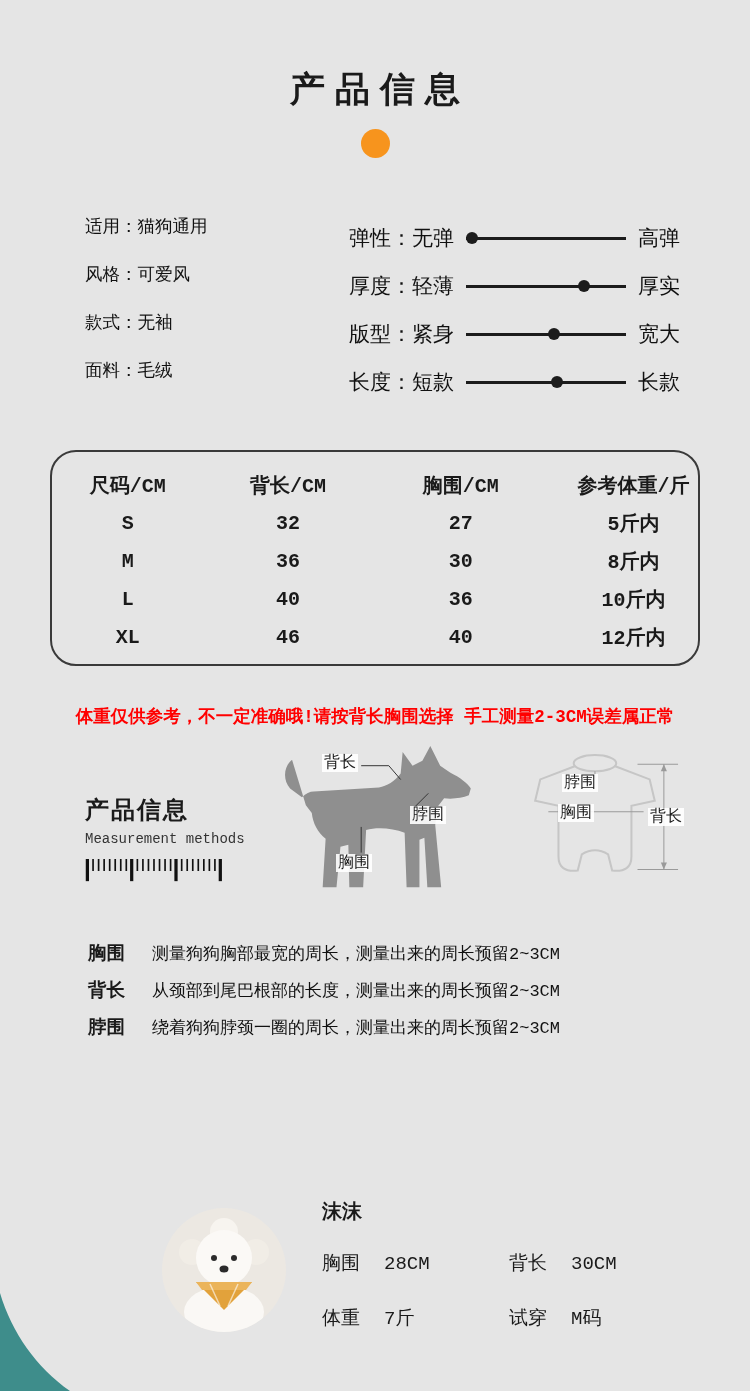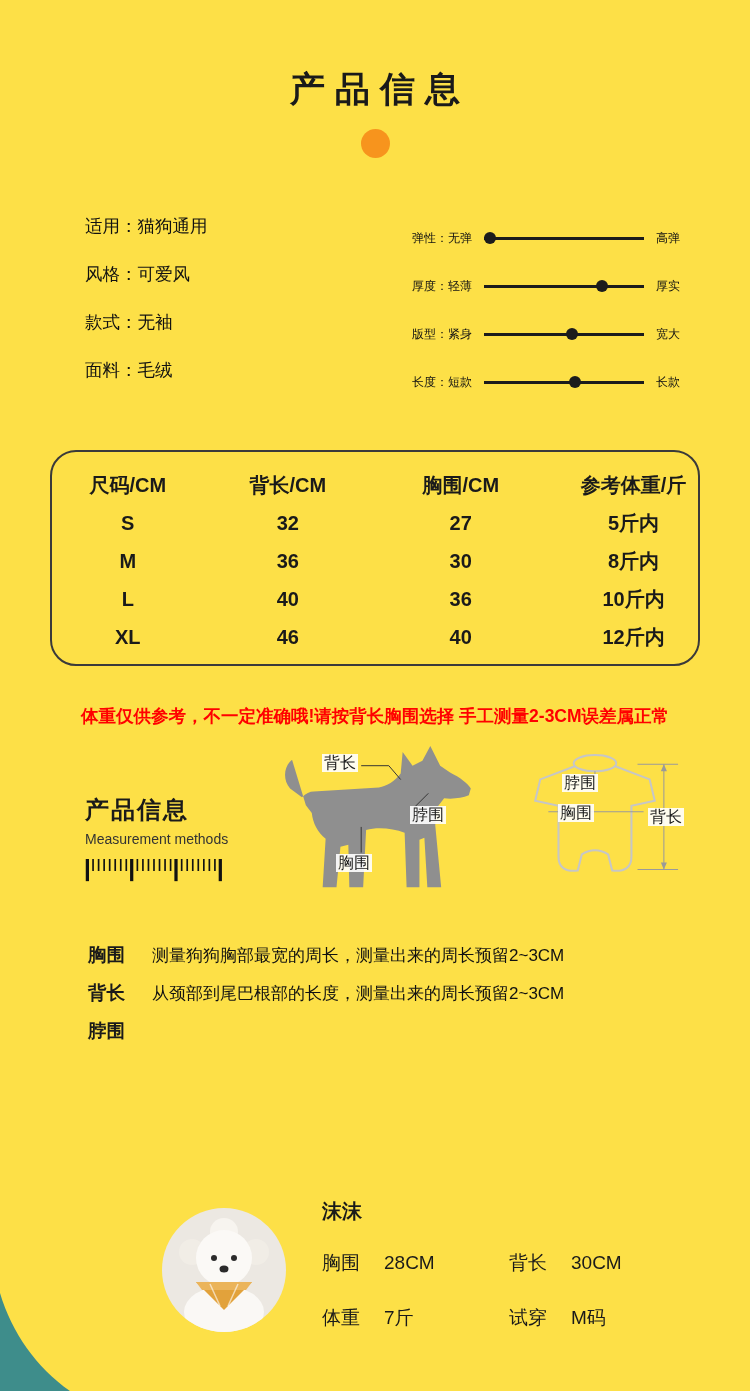--- a/index.html
+++ b/index.html
@@ -1,29 +1,29 @@
 <!DOCTYPE html>
 <html><head>
 <meta charset="utf-8">
 <style>
   html,body { margin:0; padding:0; background:#ffffff; }
   .page {
     position:relative; width:750px; height:1391px; margin:0 auto;
-    background:#fde047; overflow:hidden; color:#1a1a1a;
-    font-family:Liberation Sans, sans-serif;
+    background:#e5e5e5; overflow:hidden; color:#1a1a1a;
+    font-family:Liberation Mono, monospace;
   }
   
   .title { margin:0; padding-top:66px; text-align:center;
     font-size:35px; font-weight:700; letter-spacing:10px; text-indent:10px; }
   .dot { width:29px; height:29px; border-radius:50%; background:#F7941D; margin:16px auto 0; }
 
   
   .specs { display:flex; justify-content:space-between; margin-top:56px; padding:0 70px 0 85px; }
   .attr-row { height:48px; display:flex; align-items:flex-start; font-size:17.5px; color:#111; }
-  .slider-row { height:48px; display:flex; align-items:center; font-size:12px; color:#111; }
+  .slider-row { height:48px; display:flex; align-items:center; font-size:21px; color:#111; }
   .track { position:relative; width:160px; height:3px; background:#1c1c1c; margin:0 12px; flex:none; }
   .knob { position:absolute; top:-4.5px; width:12px; height:12px; border-radius:50%;
     background:#1c1c1c; transform:translateX(-50%); }
 
   
   .size-table { width:650px; margin:44px auto 0; border:2px solid #3a3a3a; border-radius:26px;
     padding:14px 6px 8px; box-sizing:border-box; }
   .t-row { display:grid; grid-template-columns:22% 26% 26% 26%; height:38px; align-items:center;
     text-align:center; font-size:20px; font-weight:600;gap:8px; }
   .t-head { font-weight:700; }
@@ -229,20 +229,21 @@
     <div class="exp-row">
       <span class="exp-term">胸围</span>
       <span class="exp-desc">测量狗狗胸部最宽的周长，测量出来的周长预留2~3CM</span>
     </div>
     <div class="exp-row">
       <span class="exp-term">背长</span>
       <span class="exp-desc">从颈部到尾巴根部的长度，测量出来的周长预留2~3CM</span>
     </div>
     <div class="exp-row">
       <span class="exp-term">脖围</span>
+      <span class="exp-desc">绕着狗狗脖颈一圈的周长，测量出来的周长预留2~3CM</span>
     </div>
   </div>
 
   <div class="model">
     <div class="model-photo">
       <svg viewBox="0 0 124 124" width="124" height="124">
         <rect width="124" height="124" fill="#ECE8E2"></rect>
         <ellipse cx="62" cy="104" rx="40" ry="26" fill="#FAF8F5"></ellipse>
         <circle cx="30" cy="44" r="13" fill="#F1EDE6"></circle>
         <circle cx="94" cy="44" r="13" fill="#F1EDE6"></circle>

